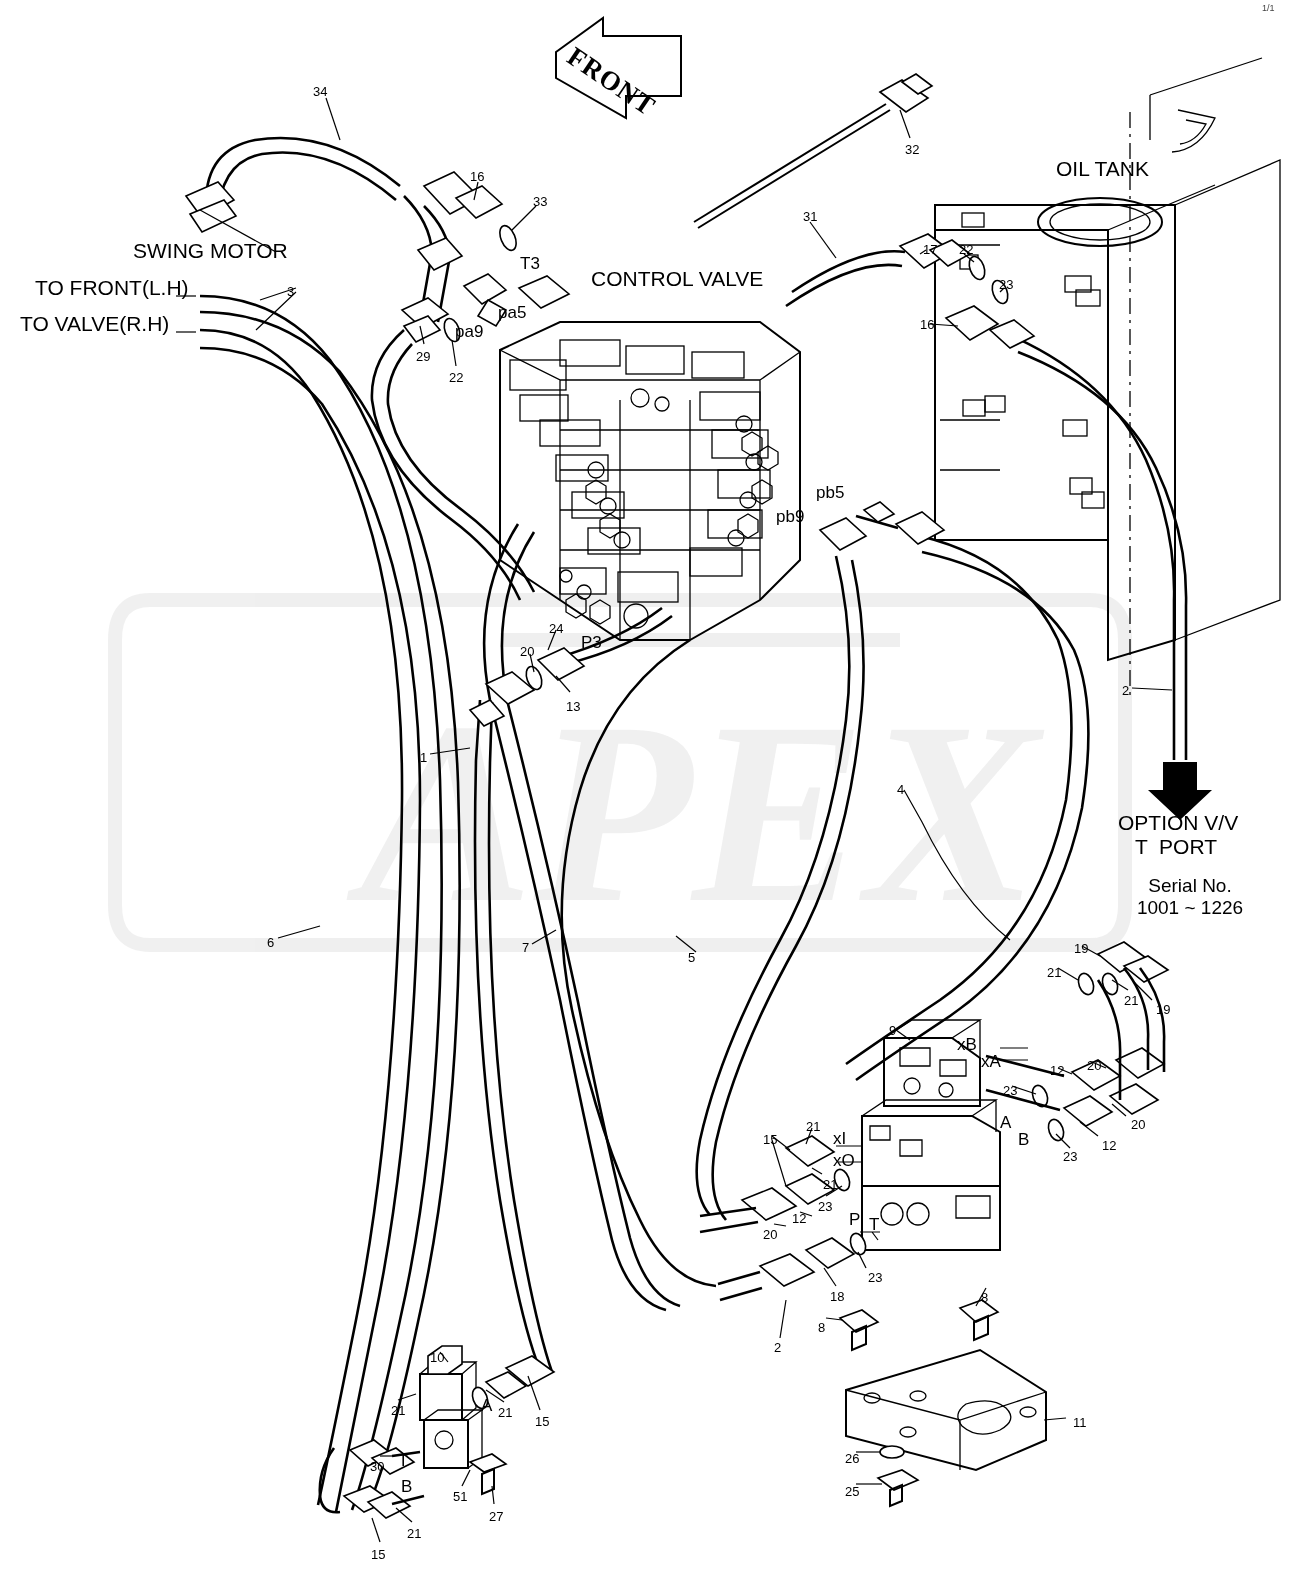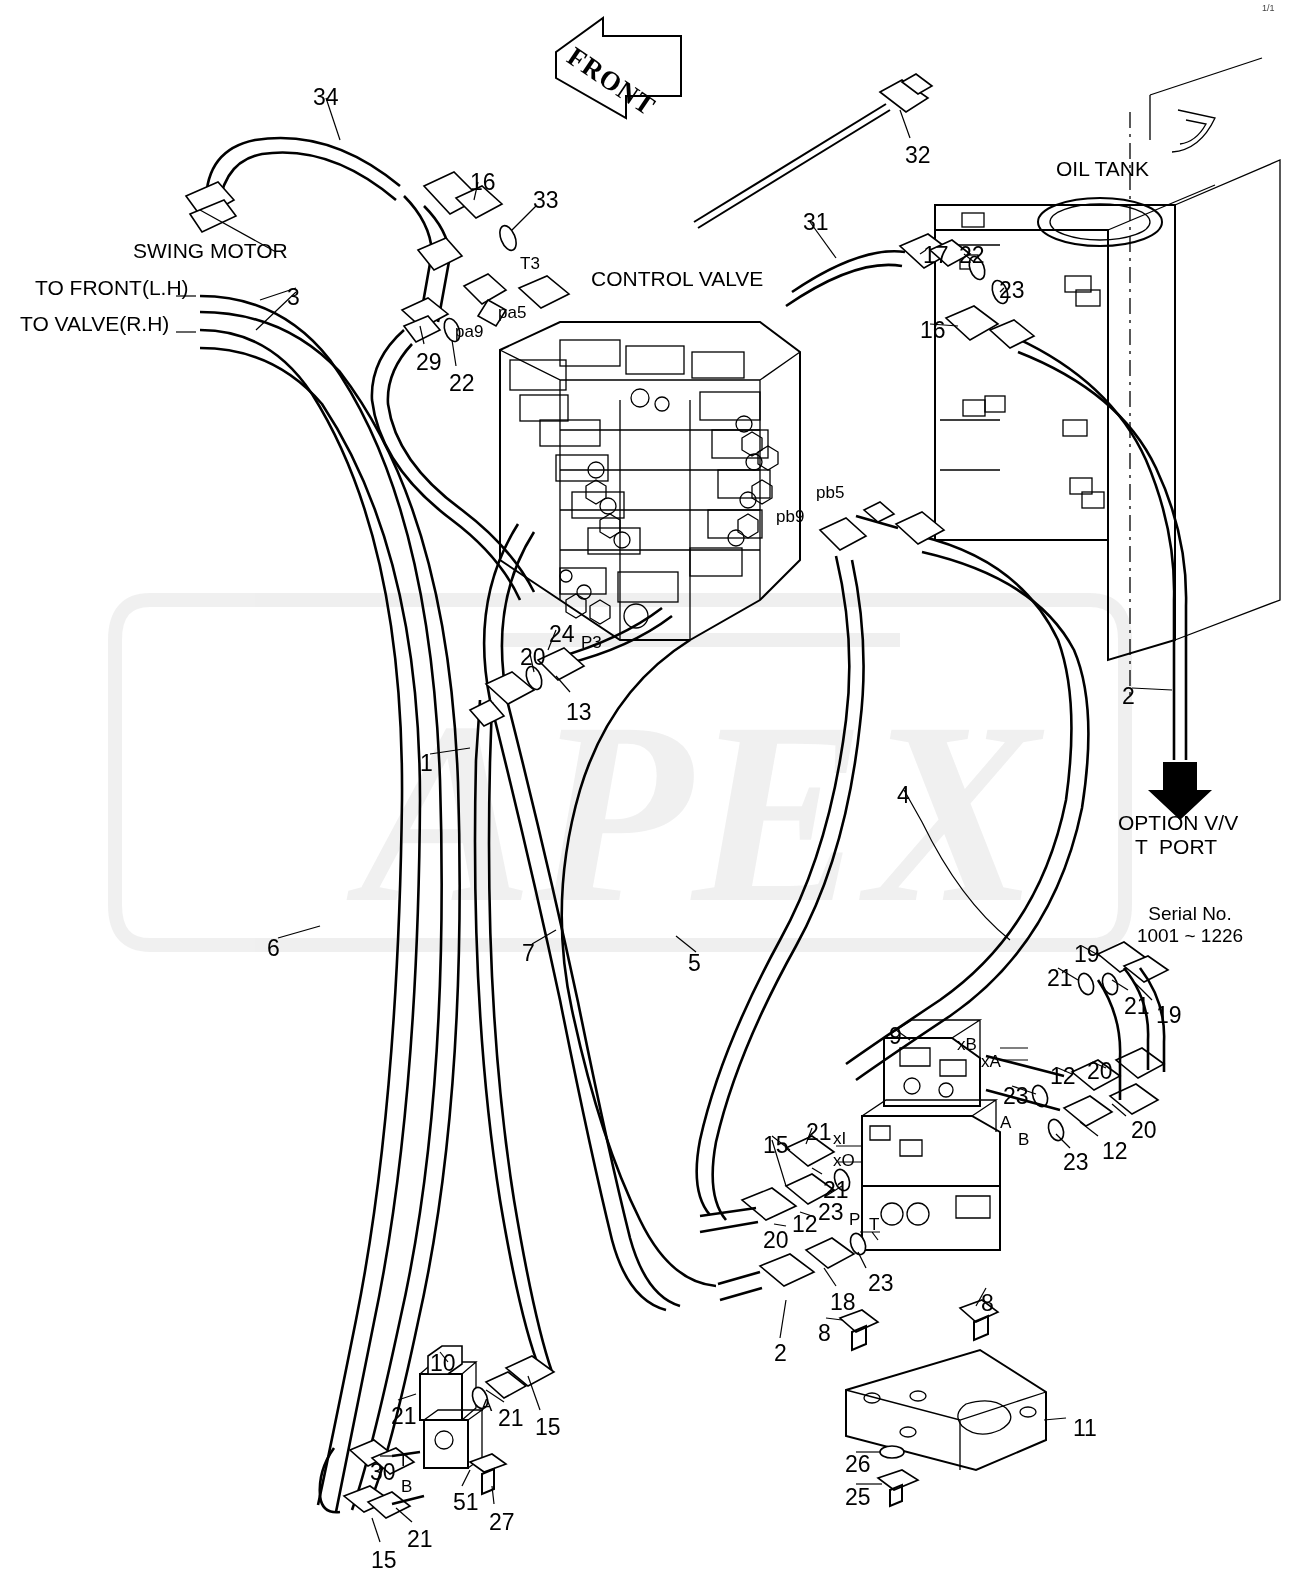--- a/index.html
+++ b/index.html
@@ -26,32 +26,31 @@
   }
   .lbl {
     position: absolute;
     font-family: "Liberation Sans", sans-serif;
     color: #000;
     white-space: pre;
     line-height: 1.05;
     user-select: none;
   }
   .n {            
-    font-size: 23px;
+    font-size: 13px;
   }
   .p {            
     font-size: 17px;
   }
   .t {            
     font-size: 21px;
   }
   .ser {
     font-size: 19px;
     text-align: center;
-    margin-top: 28px;
   }
   .corner {
     font-size: 9px;
     color: #444;
   }
   .wm {
     position: absolute;
     pointer-events: none;
   }
 </style>
@@ -438,21 +437,21 @@
   <div class="lbl p" style="left:1018px; top:1131px;">B</div>
   <div class="lbl p" style="left:849px; top:1211px;">P</div>
   <div class="lbl p" style="left:869px; top:1216px;">T</div>
   <div class="lbl p" style="left:481px; top:1397px;">A</div>
   <div class="lbl p" style="left:398px; top:1452px;">T</div>
   <div class="lbl p" style="left:401px; top:1478px;">B</div>
 
   <div id="callout-layer">
       <div class="lbl n" style="left: 313px; top: 85px;">34</div>
       <div class="lbl n" style="left: 470px; top: 170px;">16</div>
-      <div class="lbl n" style="left: 533px; top: 188px;">33</div>
+      <div class="lbl n" style="left: 533px; top: 195px;">33</div>
       <div class="lbl n" style="left: 905px; top: 143px;">32</div>
       <div class="lbl n" style="left: 803px; top: 210px; text-align: center;">31</div>
       <div class="lbl n" style="left: 915px; top: 243px; margin-left: 8px;">17</div>
       <div class="lbl n" style="left: 959px; top: 243px;">22</div>
       <div class="lbl n" style="left: 999px; top: 278px;">23</div>
       <div class="lbl n" style="left: 287px; top: 285px;">3</div>
       <div class="lbl n" style="left: 920px; top: 318px;">16</div>
       <div class="lbl n" style="left: 416px; top: 350px;">29</div>
       <div class="lbl n" style="left: 449px; top: 371px;">22</div>
       <div class="lbl n" style="left: 549px; top: 622px;">24</div>

